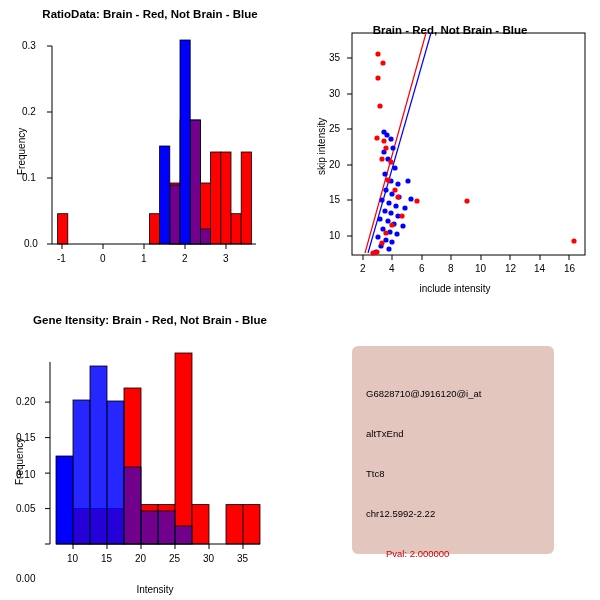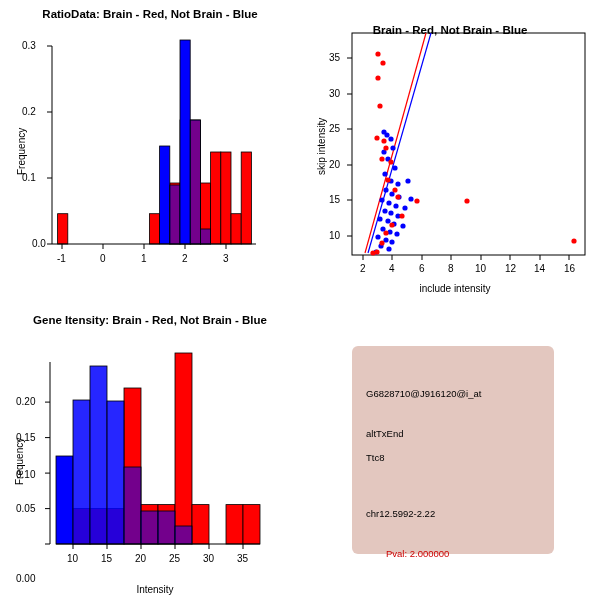--- a/index.html
+++ b/index.html
@@ -74,21 +74,21 @@
     <line x1="47" y1="112" x2="52" y2="112" stroke="#000" stroke-width="1"></line>
     <line x1="47" y1="46" x2="52" y2="46" stroke="#000" stroke-width="1"></line>
 
     <line x1="62" y1="244" x2="62" y2="249" stroke="#000" stroke-width="1"></line>
     <line x1="103" y1="244" x2="103" y2="249" stroke="#000" stroke-width="1"></line>
     <line x1="144" y1="244" x2="144" y2="249" stroke="#000" stroke-width="1"></line>
     <line x1="185" y1="244" x2="185" y2="249" stroke="#000" stroke-width="1"></line>
     <line x1="226" y1="244" x2="226" y2="249" stroke="#000" stroke-width="1"></line>
   </svg>
 
-  <div class="tick-label" style="left:32px;top:238px;">0.0</div>
+  <div class="tick-label" style="left:24px;top:238px;">0.0</div>
   <div class="tick-label" style="left:22px;top:172px;">0.1</div>
   <div class="tick-label" style="left:22px;top:106px;">0.2</div>
   <div class="tick-label" style="left:22px;top:40px;">0.3</div>
 
   <div class="tick-label" style="left:57px;top:253px;">-1</div>
   <div class="tick-label" style="left:100px;top:253px;">0</div>
   <div class="tick-label" style="left:141px;top:253px;">1</div>
   <div class="tick-label" style="left:182px;top:253px;">2</div>
   <div class="tick-label" style="left:223px;top:253px;">3</div>
 </div>
@@ -265,16 +265,16 @@
   <div class="tick-label" style="left:101px;top:253px;">15</div>
   <div class="tick-label" style="left:135px;top:253px;">20</div>
   <div class="tick-label" style="left:169px;top:253px;">25</div>
   <div class="tick-label" style="left:203px;top:253px;">30</div>
   <div class="tick-label" style="left:237px;top:253px;">35</div>
 </div>
 
 <div class="info-box" style="left:352px;top:346px;width:202px;height:208px;border-radius:6px;">
   <div class="info-line" style="left:14px;top:42px;">G6828710@J916120@i_at</div>
   <div class="info-line" style="left:14px;top:82px;">altTxEnd</div>
-  <div class="info-line" style="left:14px;top:106px;">Ttc8</div>
+  <div class="info-line" style="left:14px;top:122px;">Ttc8</div>
   <div class="info-line" style="left:14px;top:162px;">chr12.5992-2.22</div>
   <div class="info-line pval" style="left:14px;top:202px;">Pval: 2.000000</div>
 </div>
 
 </body></html>

